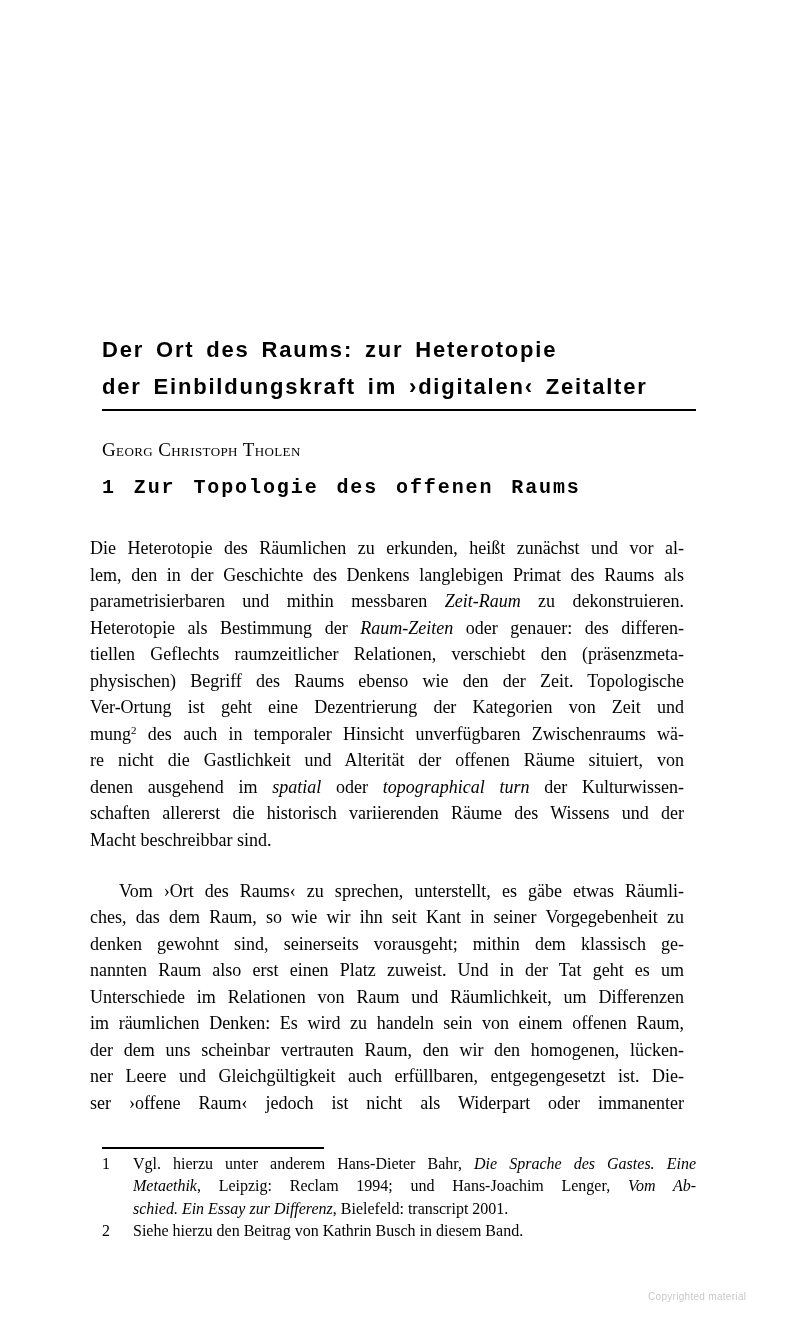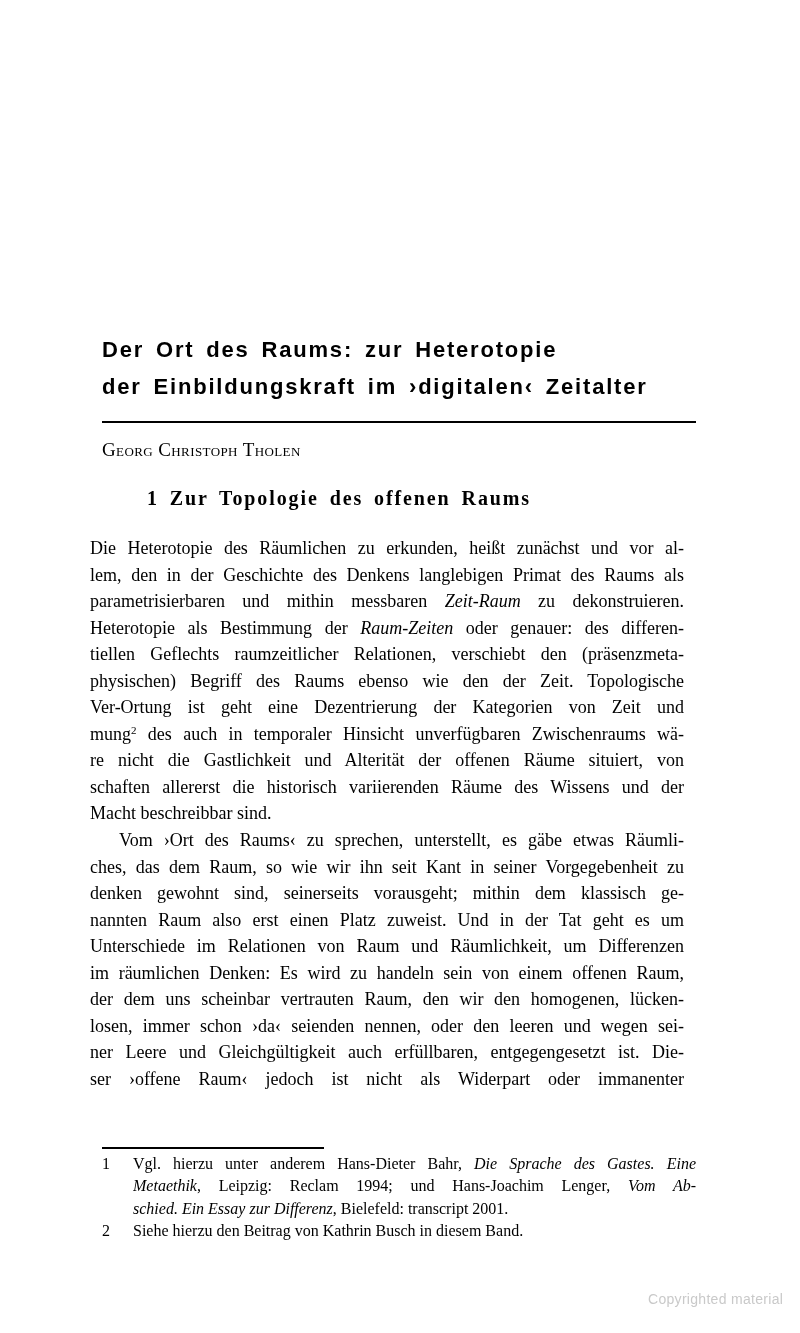--- a/index.html
+++ b/index.html
@@ -17,62 +17,61 @@
     left: 102px;
     top: 331px;
     width: 594px;
     font-family: "Liberation Sans", sans-serif;
     font-weight: bold;
     font-size: 22px;
     line-height: 37px;
     letter-spacing: 1.8px;
     word-spacing: 4px;
     border-bottom: 2px solid #000;
-    padding-bottom: 16px;
+    padding-bottom: 4px;
   }
   .author-line {
     position: absolute;
     left: 102px;
     top: 411px;
     width: 594px;
     font-size: 19px;
     font-variant: small-caps;
     letter-spacing: 0.4px;
     margin-top: 28px;
   }
   .section-heading {
     position: absolute;
     left: 102px;
-    top: 487px;
+    top: 476px;
     width: 594px;
-    font-family: Liberation Serif, serif;
+    font-family: Liberation Mono, monospace;
     font-weight: bold;
     font-size: 20px;
     letter-spacing: 1.9px;
     word-spacing: 4px;
-    margin-left: 45px;
   }
   .body-block {
     position: absolute;
     left: 90px;
     top: 535px;
     width: 594px;
     font-size: 18px;
   }
   .bl {
     height: 26.55px;
     line-height: 26.55px;
     overflow: hidden;
   }
   .j {
     text-align: justify;
     text-align-last: justify;
     -moz-text-align-last: justify;
   }
-  .in { padding-left: 29px; }
+  .in { padding-left: 29px; margin-top: 24px; }
   sup {
     font-size: 11px;
     line-height: 0;
     vertical-align: 6px;
   }
   .fn-sep {
     position: absolute;
     left: 102px;
     top: 1147px;
     width: 222px;
@@ -95,21 +94,21 @@
   .fl {
     height: 22.3px;
     line-height: 22.3px;
     overflow: hidden;
   }
   .watermark {
     position: absolute;
     left: 648px;
     top: 1291px;
     font-family: "Liberation Sans", sans-serif;
-    font-size: 14px;
+    font-size: 10px;
     color: #c9c9c9;
     letter-spacing: 0.3px;
   }
 </style>
 </head>
 <body>
 
 <div class="page">
 
   <div class="title-block">
@@ -124,30 +123,30 @@
   <div class="body-block">
     <div class="bl j">Die Heterotopie des Räumlichen zu erkunden, heißt zunächst und vor al-</div>
     <div class="bl j">lem, den in der Geschichte des Denkens langlebigen Primat des Raums als</div>
     <div class="bl j">parametrisierbaren und mithin messbaren <i>Zeit-Raum</i> zu dekonstruieren.</div>
     <div class="bl j">Heterotopie als Bestimmung der <i>Raum-Zeiten</i> oder genauer: des differen-</div>
     <div class="bl j">tiellen Geflechts raumzeitlicher Relationen, verschiebt den (präsenzmeta-</div>
     <div class="bl j">physischen) Begriff des Raums ebenso wie den der Zeit. Topologische</div>
     <div class="bl j">Ver-Ortung ist geht eine Dezentrierung der Kategorien von Zeit und</div>
     <div class="bl j">mung<sup>2</sup> des auch in temporaler Hinsicht unverfügbaren Zwischenraums wä-</div>
     <div class="bl j">re nicht die Gastlichkeit und Alterität der offenen Räume situiert, von</div>
+    <div class="bl j">denen ausgehend im <i>spatial</i> oder <i>topographical turn</i> der Kulturwissen-</div>
     <div class="bl j">schaften allererst die historisch variierenden Räume des Wissens und der</div>
     <div class="bl">Macht beschreibbar sind.</div>
     <div class="bl j in">Vom ›Ort des Raums‹ zu sprechen, unterstellt, es gäbe etwas Räumli-</div>
     <div class="bl j">ches, das dem Raum, so wie wir ihn seit Kant in seiner Vorgegebenheit zu</div>
     <div class="bl j">denken gewohnt sind, seinerseits vorausgeht; mithin dem klassisch ge-</div>
     <div class="bl j">nannten Raum also erst einen Platz zuweist. Und in der Tat geht es um</div>
     <div class="bl j">Unterschiede im Relationen von Raum und Räumlichkeit, um Differenzen</div>
     <div class="bl j">im räumlichen Denken: Es wird zu handeln sein von einem offenen Raum,</div>
     <div class="bl j">der dem uns scheinbar vertrauten Raum, den wir den homogenen, lücken-</div>
-    <div class="bl j">losen, immer schon ›da‹ seienden nennen, oder den leeren und wegen sei-</div>
     <div class="bl j">ner Leere und Gleichgültigkeit auch erfüllbaren, entgegengesetzt ist. Die-</div>
     <div class="bl j">ser ›offene Raum‹ jedoch ist nicht als Widerpart oder immanenter</div>
   </div>
 
   <div class="fn-sep"></div>
 
   <div class="footnotes">
     <div class="fn">
       <div class="fn-num">1</div>
       <div class="fn-text">

